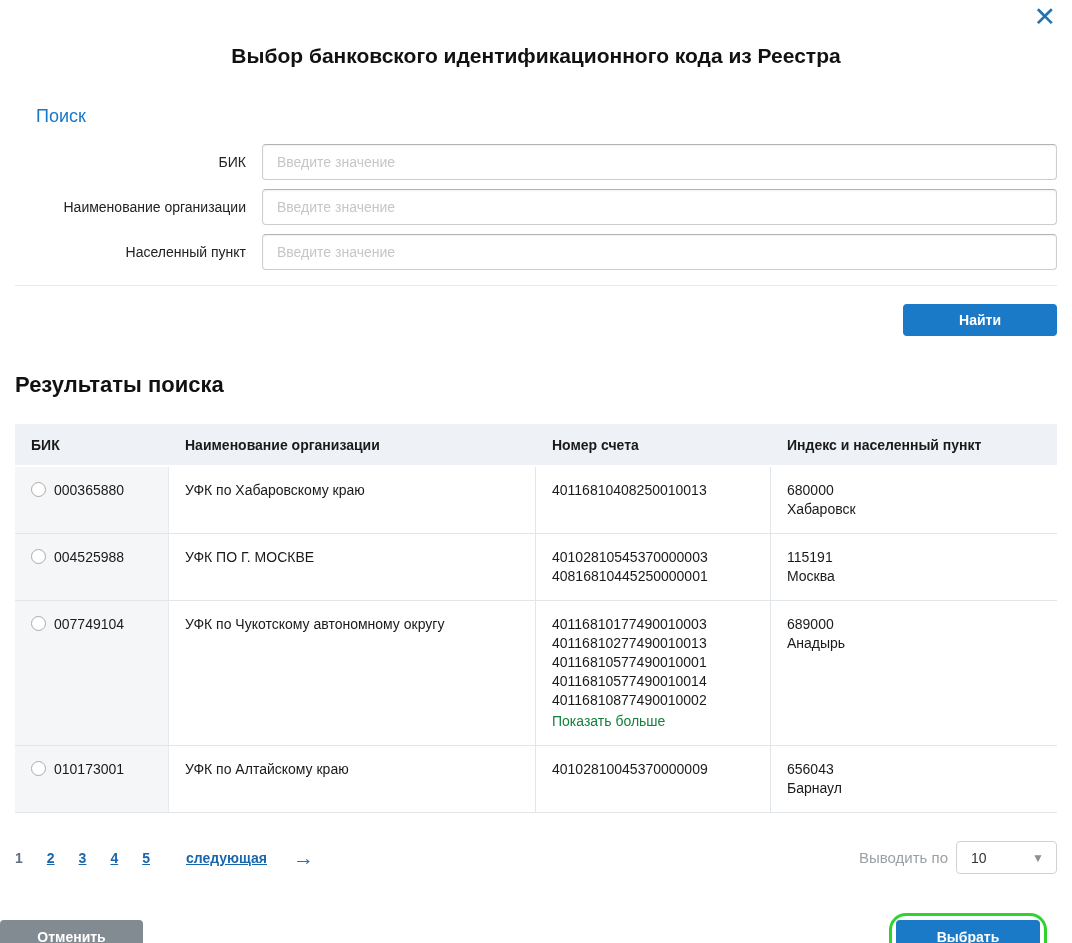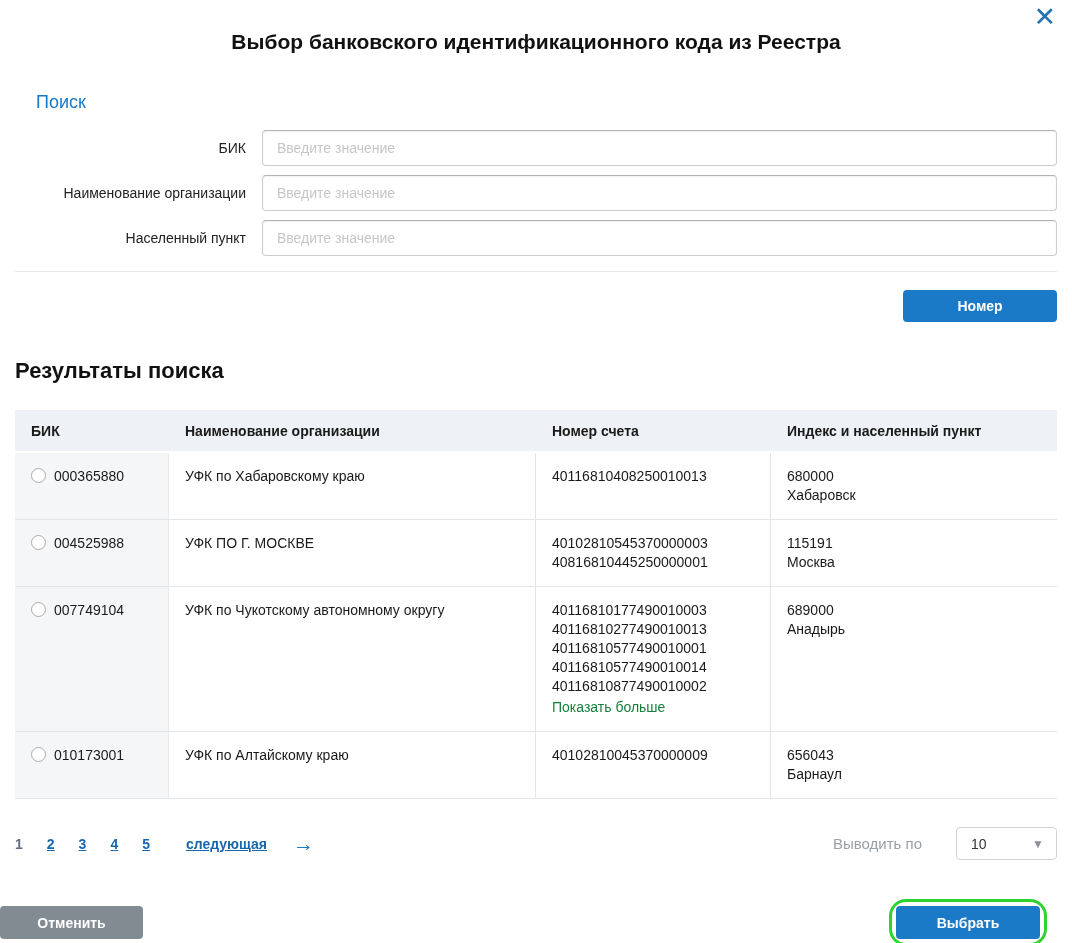--- a/index.html
+++ b/index.html
@@ -5,21 +5,21 @@
   * { margin:0; padding:0; box-sizing:border-box; }
   html,body { width:1072px; height:943px; background:#ffffff;
     font-family:"Liberation Sans","DejaVu Sans",sans-serif; color:#1a1a1a; }
   body { position:relative; overflow:hidden; }
 
   
   .close-x { position:absolute; top:2px; right:16px; font-size:27px; line-height:30px;
     color:#2273b4; cursor:pointer; font-weight:400; }
 
   
-  .dlg-title { text-align:center; padding-top:30px; font-size:21px; font-weight:bold; color:#111; }
+  .dlg-title { text-align:center; padding-top:30px; font-size:21px; font-weight:bold; color:#111;margin-top:14px; }
 
   
   .search-heading { margin:38px 0 17px 36px; font-size:18px; color:#1878c8; }
   .form-area { margin:0 15px; }
   .form-row { display:flex; align-items:center; margin-bottom:9px; }
   .form-label { width:247px; text-align:right; padding-right:16px; font-size:14px; color:#222; }
   .form-input { flex:1; height:36px; border:1px solid #cdcdcd; border-top-color:#b3b3b3;
     border-radius:4px; padding:16px 14px; font-size:14px; color:#333;
     font-family:"Liberation Sans","DejaVu Sans",sans-serif;
     box-shadow: inset 0 1px 2px rgba(0,0,0,0.06); outline:none; }
@@ -54,21 +54,21 @@
   .acct-line { white-space:nowrap; }
   .show-more { color:#15803d; cursor:pointer; margin-top:2px; }
 
   
   .pager-row { display:flex; align-items:center; justify-content:space-between; margin:28px 15px 0 15px; }
   .pages { display:flex; align-items:center; gap:24px; font-size:14px; font-weight:bold; }
   .page-current { color:#5f6f85; font-weight:bold; }
   .page-link { color:#1866ab; text-decoration:underline; cursor:pointer; }
   .page-next { margin-left:12px; }
   .next-arrow { color:#1878c8; font-size:21px; font-weight:normal; margin-left:2px; }
-  .per-page { display:flex; align-items:center; gap:34px; }
+  .per-page { display:flex; align-items:center; gap:8px; }
   .per-page-label { color:#9aa0a5; font-size:15px; }
   .per-page-select { width:101px; height:33px; border:1px solid #d2d2d2; border-radius:4px;
     display:flex; align-items:center; justify-content:space-between; padding:0 12px 0 14px;
     font-size:14px; color:#333; cursor:pointer; background:#fff; }
   .dd-arrow { color:#8a9095; font-size:12px; }
 
   
   .footer-row { display:flex; justify-content:space-between; align-items:center; gap:10px;
     margin:46px 32px 0 0; }
   .btn-cancel { width:143px; height:33px; background:#828b92; }
@@ -97,21 +97,21 @@
   </div>
   <div class="form-row">
     <div class="form-label">Населенный пункт</div>
     <input class="form-input" type="text" placeholder="Введите значение" style="">
   </div>
 </div>
 
 <div class="divider"></div>
 
 <div class="find-row">
-  <button class="btn btn-find">Номер</button>
+  <button class="btn btn-find">Найти</button>
 </div>
 
 <div class="results-heading">Результаты поиска</div>
 
 <div class="table">
   <div class="thead">
     <div class="th c1">БИК</div>
     <div class="th c2">Наименование организации</div>
     <div class="th c3">Номер счета</div>
     <div class="th c4">Индекс и населенный пункт</div>

